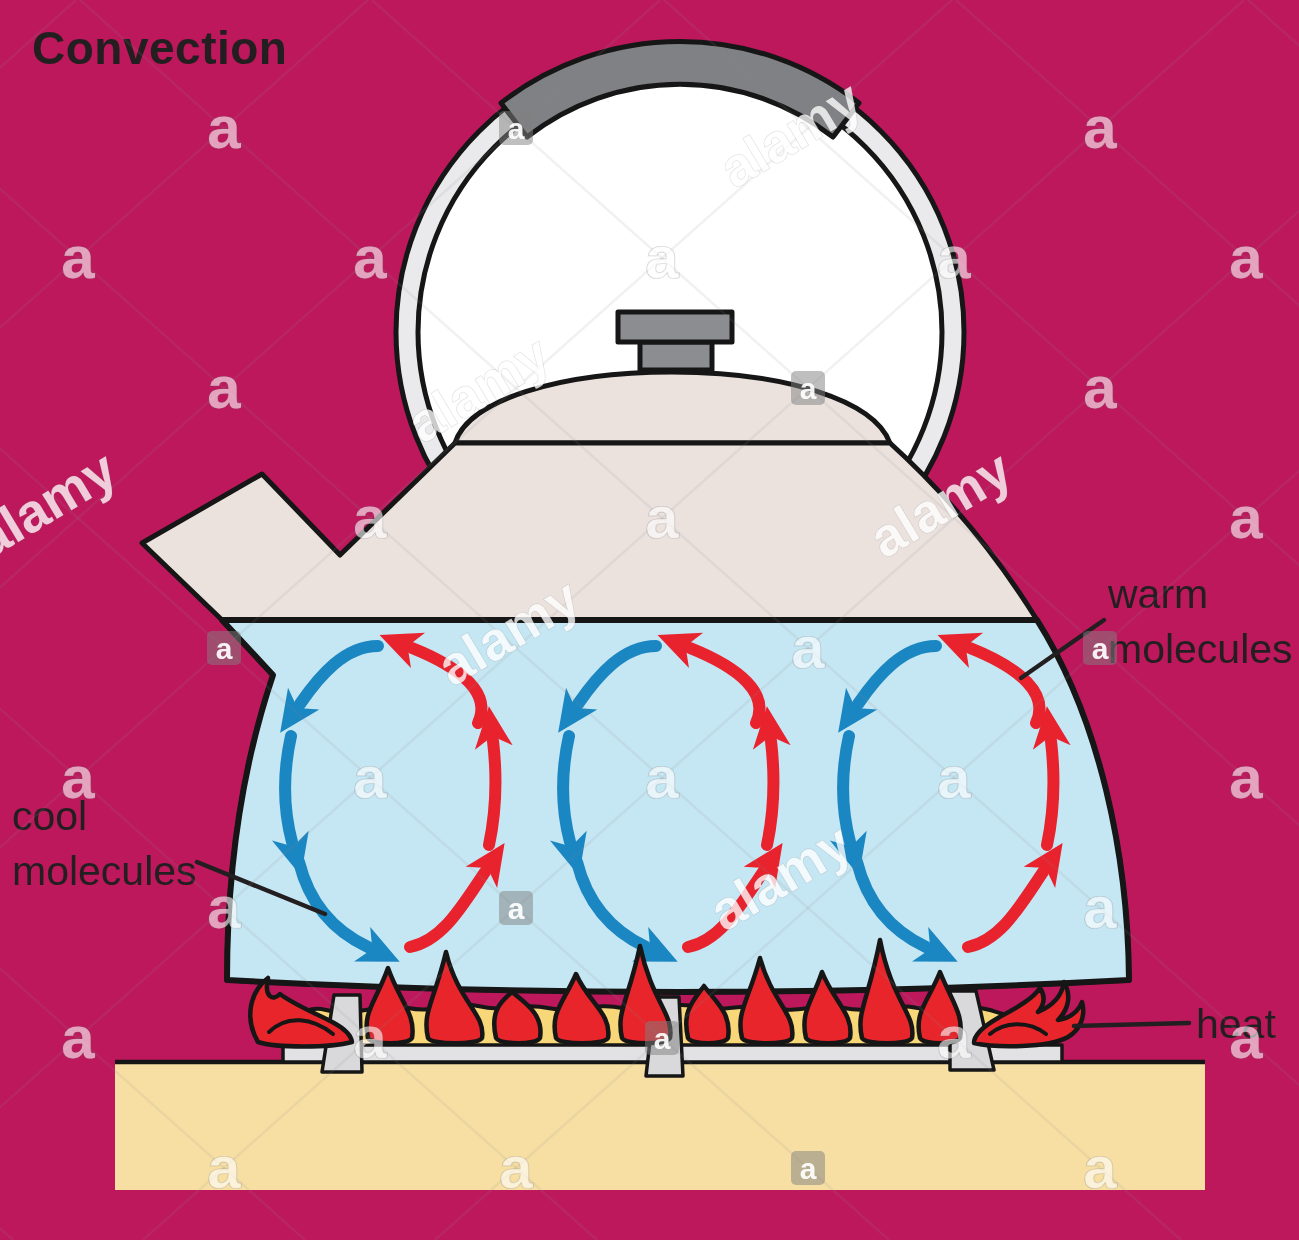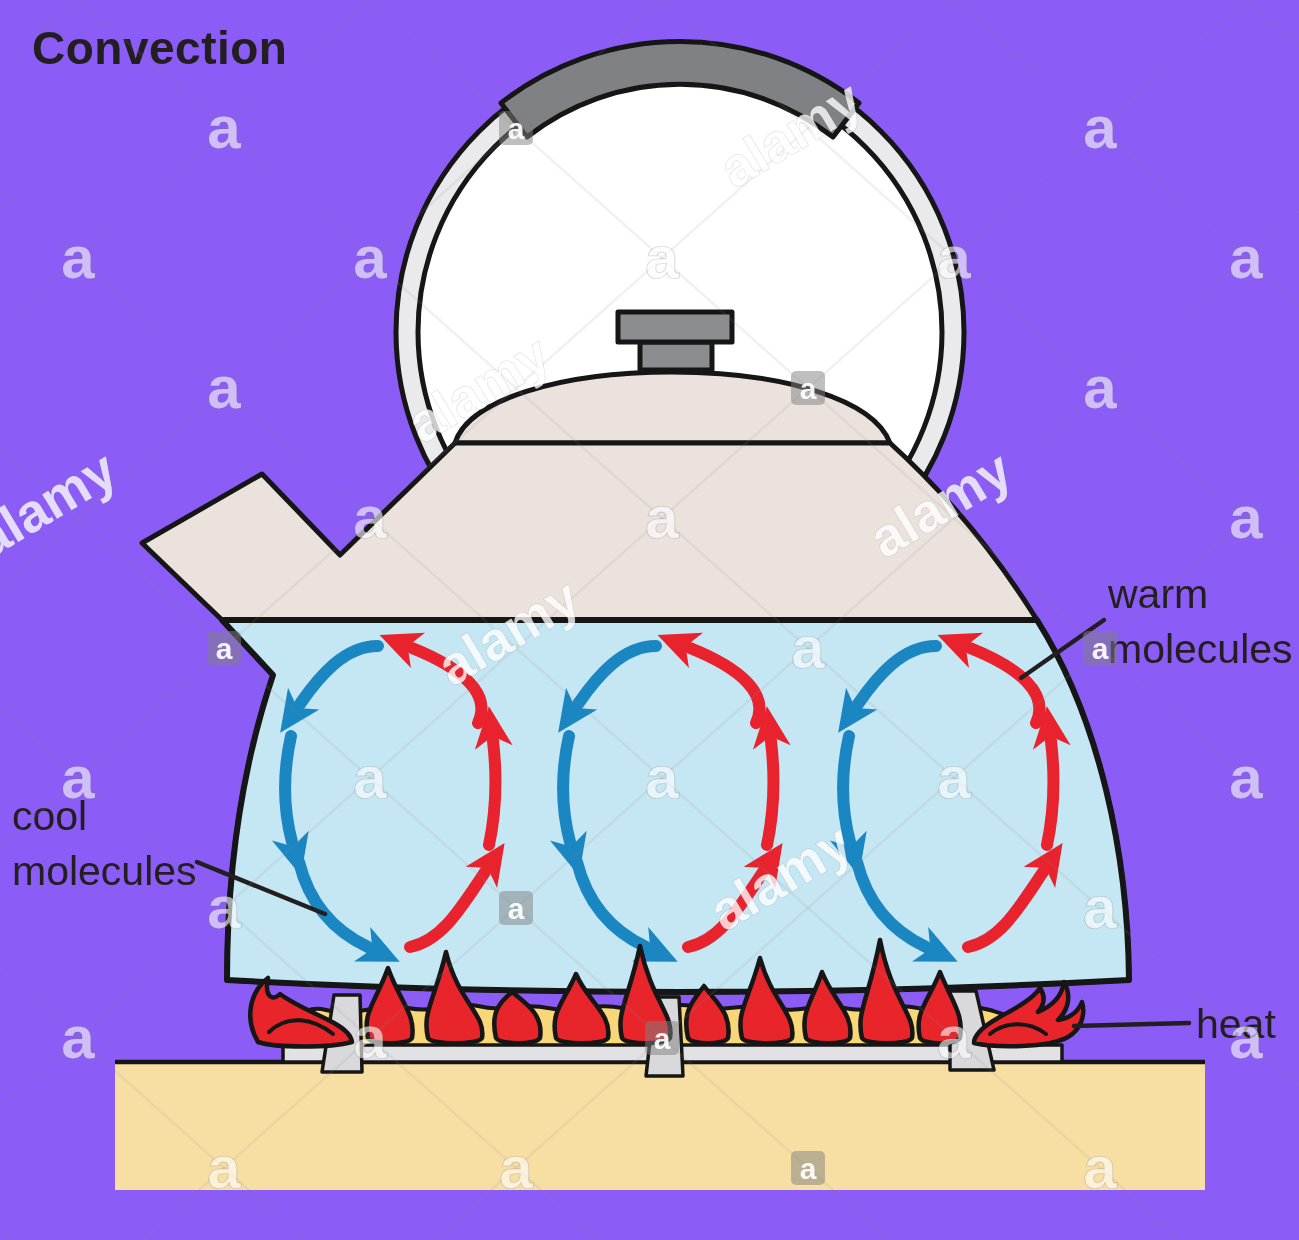--- a/index.html
+++ b/index.html
@@ -1,16 +1,16 @@
 <!DOCTYPE html>
 <html style="--kettle_body: #ebe2de; --kettle_ring: #eaeaec; --handle_grip: #808184; --knob: #8b8d90; --water: #c5e6f3; --arrow_cool: #1a86c2; --arrow_warm: #e8232e; --flame_red: #e8252b; --flame_yellow: #f8d779; --trivet: #e2e2e4; --trivet_leg: #d9d9db; --ground: #f7dfa3; --outline: #161616; --text: #231f20;"><head>
 <meta charset="utf-8">
 <style>
   html,body{margin:0;padding:0;background:#ffffff;}
-  .stage{position:relative;width:1299px;height:1240px;background:#8b5cf6;overflow:hidden;
+  .stage{position:relative;width:1299px;height:1240px;background:#be185d;overflow:hidden;
          font-family:"Liberation Sans",sans-serif;}
   svg{display:block;}
   
   .ol{stroke:var(--outline);stroke-linejoin:round;}
   .body-fill{fill:var(--kettle_body);}
   .ring-fill{fill:var(--kettle_ring);}
   .grip-fill{fill:var(--handle_grip);}
   .knob-fill{fill:var(--knob);}
   .water-fill{fill:var(--water);}
   .fy{fill:var(--flame_yellow);}

